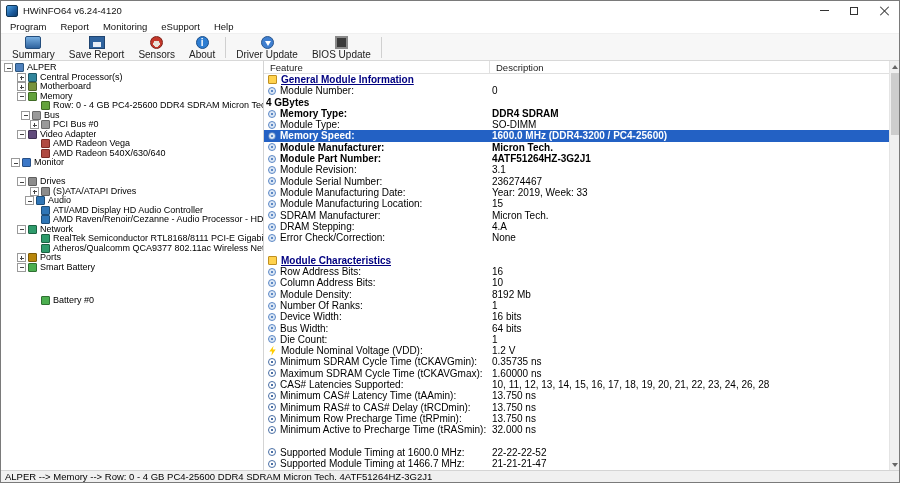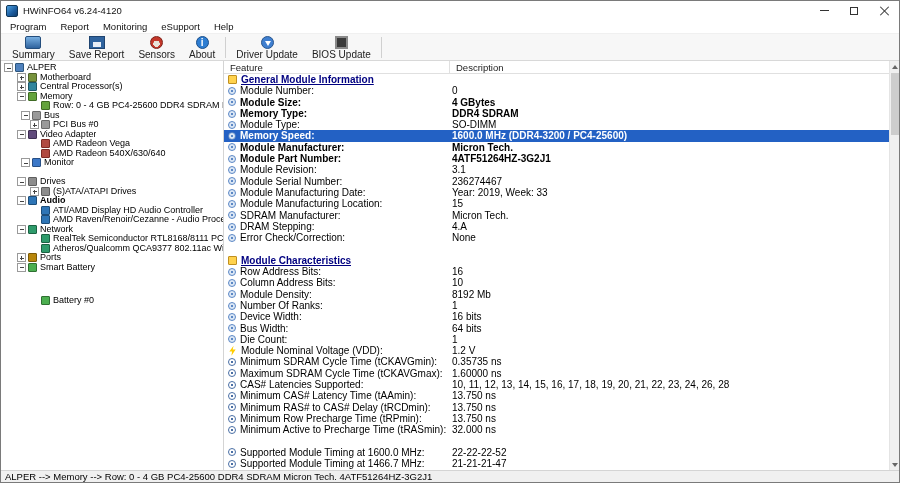--- a/index.html
+++ b/index.html
@@ -43,21 +43,21 @@
   [data-name="about-icon"] { width: 13px; background: #2d7dd2; border: 1px solid #1b4f8a; border-radius: 50%; }
   [data-name="about-icon"]::after { content:"i"; position:absolute; left:0; right:0; top:0; bottom:0; color:#fff; font-weight:bold; font-size:10px; line-height:12px; text-align:center; }
   [data-name="driver-update-icon"] { width: 13px; background: #3f7fd0; border: 1px solid #28568e; border-radius: 50%; }
   [data-name="driver-update-icon"]::after { content:""; position:absolute; left:3.5px; top:4px; width:0; height:0; border-left:3px solid transparent; border-right:3px solid transparent; border-top:5px solid #fff; }
   [data-name="bios-update-icon"] { width: 13px; background: #3a3a3a; border: 2px solid #8a8a8a; }
 
   
   .main { flex: 1; min-height: 0; display: flex; background: #fff; }
 
   
-  .tree-panel { width: 223px; flex: none; border-right: 1px solid #d4d4d4; overflow: hidden; padding-top: 2px; }
+  .tree-panel { width: 263px; flex: none; border-right: 1px solid #d4d4d4; overflow: hidden; padding-top: 2px; }
   .tree-row { height: 9.5px; line-height: 9.5px; display: flex; align-items: center; white-space: nowrap; overflow: hidden; font-size: 9px; }
   .expand-box { position: relative; width: 9px; height: 9px; flex: none; border: 1px solid #9a9a9a; background: #fff; margin-right: 2px; }
   .expand-box::before { content:""; position:absolute; left:1.5px; top:3.5px; width:4px; height:1px; background:#444; }
   .expand-box.plus::after { content:""; position:absolute; left:3px; top:2px; width:1px; height:4px; background:#444; }
   .expand-box.none { visibility: hidden; }
   .ticon { width: 9px; height: 9px; flex: none; border-radius: 1px; margin-right: 3px; }
   .tree-label { overflow: hidden; }
 
   [data-name="computer-icon"]        { background:#4f81bd; border:1px solid #2c567e; }
   [data-name="cpu-icon"]             { background:#31859c; border:1px solid #1d5666; }
@@ -165,27 +165,27 @@
 
   <div class="main" data-name="main-area">
     <div class="tree-panel" data-name="device-tree">
         <div class="tree-row" data-name="tree-item" style="padding-left: 3px;">
           <span class="expand-box minus" data-name="collapse-toggle-icon"></span>
           <span class="ticon" data-name="computer-icon"></span>
           <span class="tree-label" data-name="tree-item-label">ALPER</span>
         </div>
         <div class="tree-row" data-name="tree-item" style="padding-left: 16px;">
           <span class="expand-box plus" data-name="expand-toggle-icon"></span>
+          <span class="ticon" data-name="cpu-icon"></span>
+          <span class="tree-label" data-name="tree-item-label">Central Processor(s)</span>
+        </div>
+        <div class="tree-row" data-name="tree-item" style="padding-left: 16px;">
+          <span class="expand-box plus" data-name="expand-toggle-icon"></span>
           <span class="ticon" data-name="motherboard-icon"></span>
           <span class="tree-label" data-name="tree-item-label">Motherboard</span>
-        </div>
-        <div class="tree-row" data-name="tree-item" style="padding-left: 16px;">
-          <span class="expand-box plus" data-name="expand-toggle-icon"></span>
-          <span class="ticon" data-name="cpu-icon"></span>
-          <span class="tree-label" data-name="tree-item-label">Central Processor(s)</span>
         </div>
         <div class="tree-row" data-name="tree-item" style="padding-left: 16px;">
           <span class="expand-box minus" data-name="collapse-toggle-icon"></span>
           <span class="ticon" data-name="memory-icon"></span>
           <span class="tree-label" data-name="tree-item-label">Memory</span>
         </div>
         <div class="tree-row" data-name="tree-item" style="padding-left: 29px;">
           <span class="expand-box none" data-name="expand-spacer"></span>
           <span class="ticon" data-name="memory-module-icon"></span>
           <span class="tree-label" data-name="tree-item-label">Row: 0 - 4 GB PC4-25600 DDR4 SDRAM Micron Tech. 4ATF51264HZ-3G2J1</span>
@@ -208,41 +208,41 @@
         <div class="tree-row" data-name="tree-item" style="padding-left: 29px;">
           <span class="expand-box none" data-name="expand-spacer"></span>
           <span class="ticon" data-name="gpu-icon"></span>
           <span class="tree-label" data-name="tree-item-label">AMD Radeon Vega</span>
         </div>
         <div class="tree-row" data-name="tree-item" style="padding-left: 29px;">
           <span class="expand-box none" data-name="expand-spacer"></span>
           <span class="ticon" data-name="gpu-icon"></span>
           <span class="tree-label" data-name="tree-item-label">AMD Radeon 540X/630/640</span>
         </div>
-        <div class="tree-row" data-name="tree-item" style="padding-left: 20px;">
+        <div class="tree-row" data-name="tree-item" style="padding-left: 10px;">
           <span class="expand-box minus" data-name="collapse-toggle-icon"></span>
           <span class="ticon" data-name="monitor-icon"></span>
           <span class="tree-label" data-name="tree-item-label">Monitor</span>
         </div>
         <div class="tree-row" data-name="tree-item" style="padding-left: 29px; flex-direction: column;">
           <span class="expand-box none" data-name="expand-spacer"></span>
           <span class="ticon" data-name="display-icon"></span>
           <span class="tree-label" data-name="tree-item-label">Chi Mei [Unknown Model: CMN15F5]</span>
         </div>
         <div class="tree-row" data-name="tree-item" style="padding-left: 16px;">
           <span class="expand-box minus" data-name="collapse-toggle-icon"></span>
           <span class="ticon" data-name="drives-icon"></span>
           <span class="tree-label" data-name="tree-item-label">Drives</span>
         </div>
         <div class="tree-row" data-name="tree-item" style="padding-left: 29px;">
           <span class="expand-box plus" data-name="expand-toggle-icon"></span>
           <span class="ticon" data-name="ata-drives-icon"></span>
           <span class="tree-label" data-name="tree-item-label">(S)ATA/ATAPI Drives</span>
         </div>
-        <div class="tree-row" data-name="tree-item" style="padding-left: 16px; font-weight: bold;">
+        <div class="tree-row" data-name="tree-item" style="padding-left: 24px;">
           <span class="expand-box minus" data-name="collapse-toggle-icon"></span>
           <span class="ticon" data-name="audio-icon"></span>
           <span class="tree-label" data-name="tree-item-label">Audio</span>
         </div>
         <div class="tree-row" data-name="tree-item" style="padding-left: 29px;">
           <span class="expand-box none" data-name="expand-spacer"></span>
           <span class="ticon" data-name="audio-device-icon"></span>
           <span class="tree-label" data-name="tree-item-label">ATI/AMD Display HD Audio Controller</span>
         </div>
         <div class="tree-row" data-name="tree-item" style="padding-left: 29px;">
@@ -297,24 +297,20 @@
               <div class="dcell" data-name="description-cell"></div>
             </div>
             <div class="trow normal" data-name="table-row">
               <div class="fcell" data-name="feature-cell">
                 <span class="ricon info-icon" data-name="info-icon"></span>
                 <span class="ftext" data-name="feature-text">Module Number:</span>
               </div>
               <div class="dcell" data-name="description-cell">0</div>
             </div>
             <div class="trow bold" data-name="table-row">
-              <div class="fcell" data-name="feature-cell">
-                <span class="ricon info-icon" data-name="info-icon"></span>
-                <span class="ftext" data-name="feature-text">Module Size:</span>
-              </div>
               <div class="dcell" data-name="description-cell">4 GBytes</div>
             </div>
             <div class="trow bold" data-name="table-row">
               <div class="fcell" data-name="feature-cell">
                 <span class="ricon info-icon" data-name="info-icon"></span>
                 <span class="ftext" data-name="feature-text">Memory Type:</span>
               </div>
               <div class="dcell" data-name="description-cell">DDR4 SDRAM</div>
             </div>
             <div class="trow normal" data-name="table-row">

